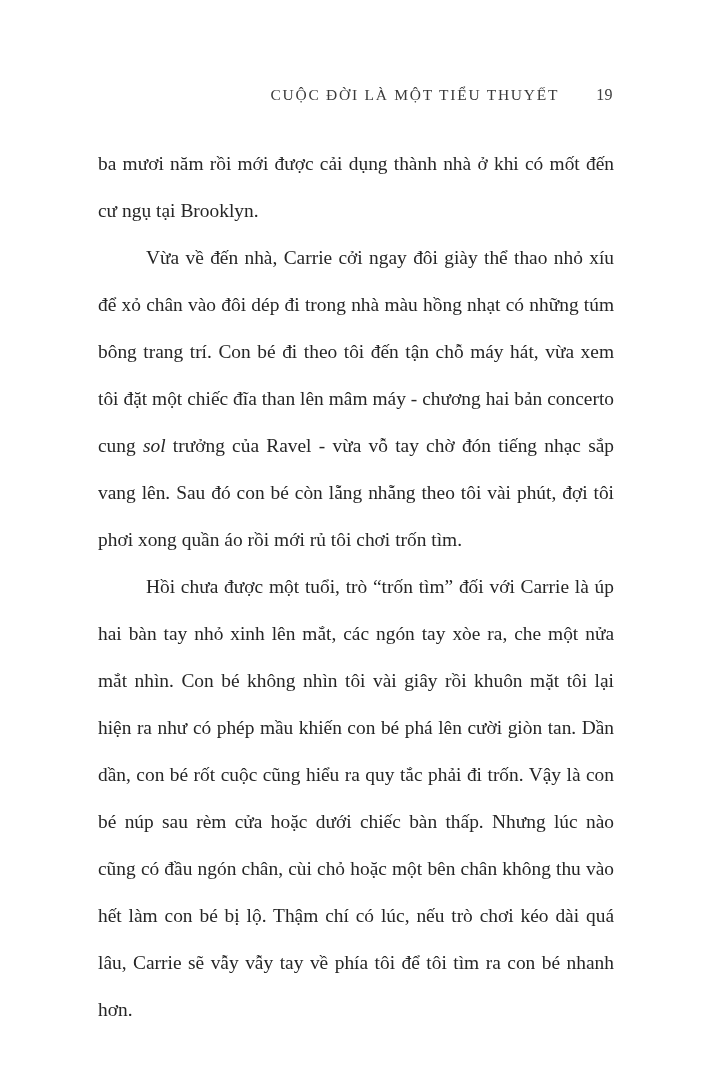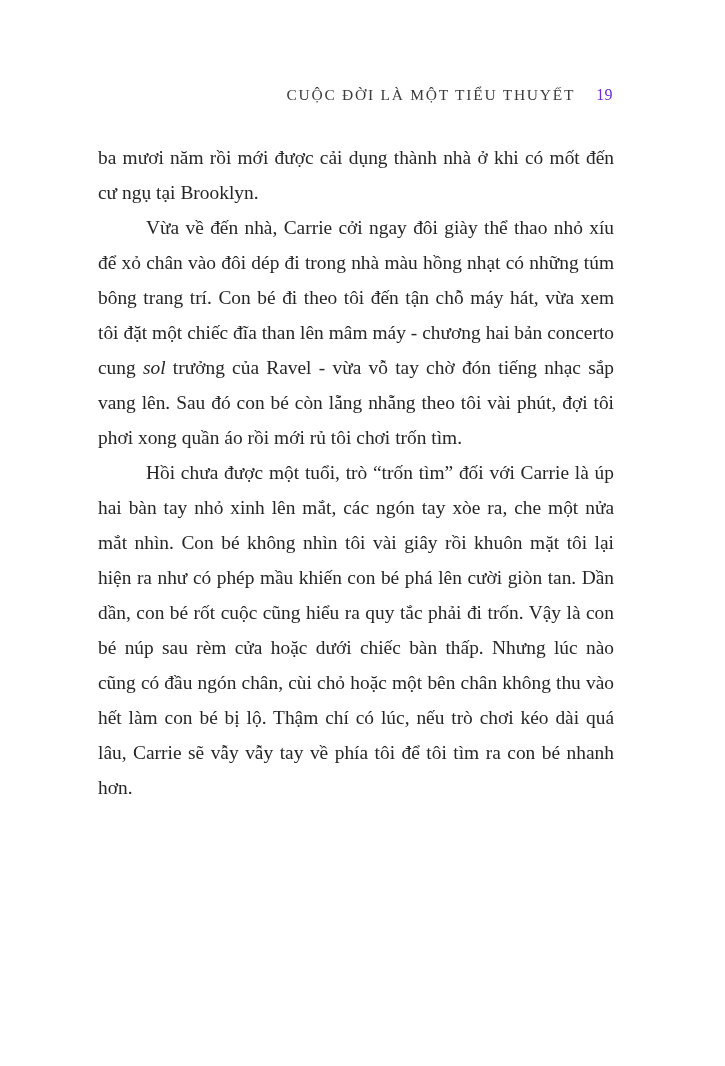--- a/index.html
+++ b/index.html
@@ -29,46 +29,47 @@
   
   .running-head {
     position: absolute;
     left: 98px;
     top: 86px;
     width: 515px;
     display: flex;
     align-items: baseline;
     justify-content: flex-end;
     white-space: nowrap;
+    gap: 16px;
   }
   .running-head-title {
     font-size: 15.5px;
     letter-spacing: 1.75px;
     color: #3a3a3a;
     font-variant: normal;
     text-transform: uppercase;
   }
   .running-head-folio {
     font-size: 16px;
-    color: #6d28d9;
+    color: #404040;
     margin-left: 21px;
     letter-spacing: 0.4px;
   }
 
   
   .text-block {
     position: absolute;
     left: 98px;
     top: 140px;
     width: 516px;
   }
   p.para {
     margin: 0;
     font-size: 19.4px;
-    line-height: 35px;
+    line-height: 47px;
     text-align: justify;
     text-justify: inter-word;
     color: #262626;
     word-spacing: 0.1px;
     hyphens: none;
   }
   p.para.indent {
     text-indent: 48px;
   }
   em {

